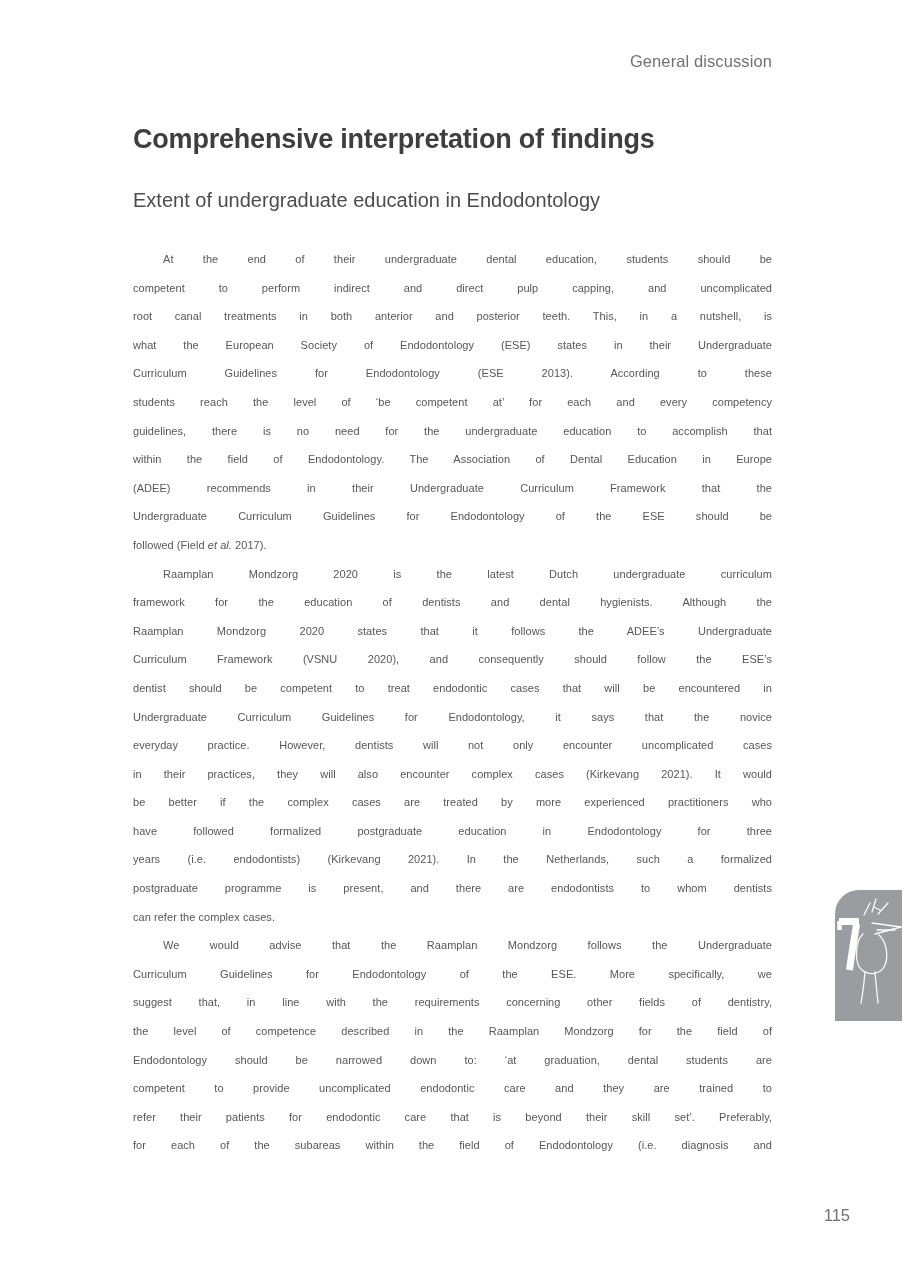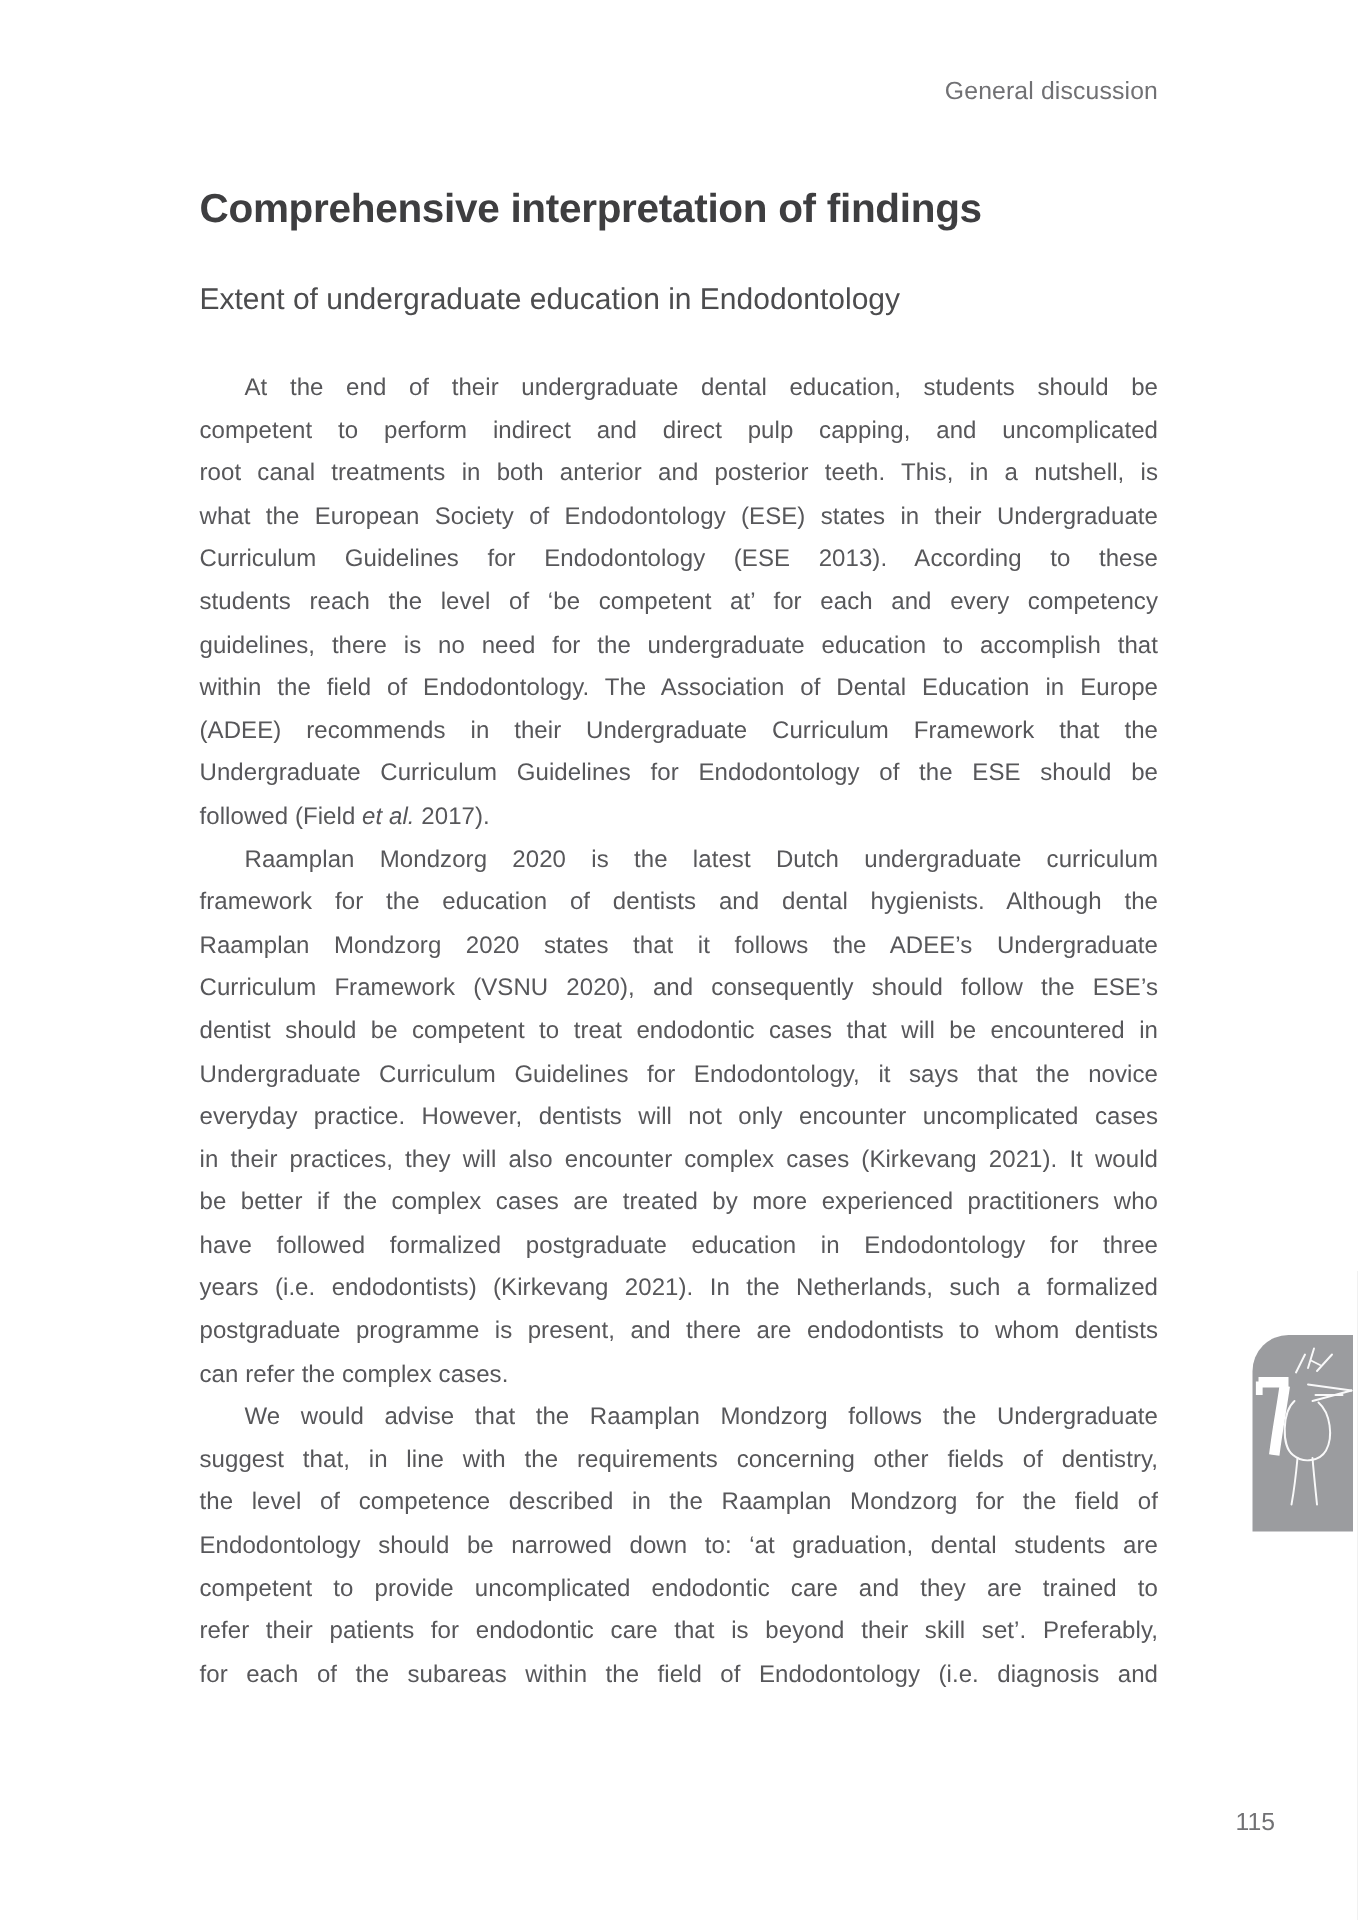--- a/index.html
+++ b/index.html
@@ -32,21 +32,21 @@
     left:133px;top:189px;
     width:660px;
     font-size:20px;
     font-weight:normal;
     color:#4c4c4e;
   }
   .body-text{
     position:absolute;
     left:133px;top:245px;
     width:639px;
-    font-size:16px;
+    font-size:11px;
     line-height:28.6px;
     color:#57575a;
     letter-spacing:.05px;
   }
   .para{margin:0;padding:0;}
   .line{
     text-align:justify;
     text-align-last:justify;
     white-space:normal;
   }
@@ -102,20 +102,21 @@
         <div class="line">everyday practice. However, dentists will not only encounter uncomplicated cases</div>
         <div class="line">in their practices, they will also encounter complex cases (Kirkevang 2021). It would</div>
         <div class="line">be better if the complex cases are treated by more experienced practitioners who</div>
         <div class="line">have followed formalized postgraduate education in Endodontology for three</div>
         <div class="line">years (i.e. endodontists) (Kirkevang 2021). In the Netherlands, such a formalized</div>
         <div class="line">postgraduate programme is present, and there are endodontists to whom dentists</div>
         <div class="line endline">can refer the complex cases.</div>
       </div>
       <div class="para">
         <div class="line indent">We would advise that the Raamplan Mondzorg follows the Undergraduate</div>
+        <div class="line">Curriculum Guidelines for Endodontology of the ESE. More specifically, we</div>
         <div class="line">suggest that, in line with the requirements concerning other fields of dentistry,</div>
         <div class="line">the level of competence described in the Raamplan Mondzorg for the field of</div>
         <div class="line">Endodontology should be narrowed down to: ‘at graduation, dental students are</div>
         <div class="line">competent to provide uncomplicated endodontic care and they are trained to</div>
         <div class="line">refer their patients for endodontic care that is beyond their skill set’. Preferably,</div>
         <div class="line">for each of the subareas within the field of Endodontology (i.e. diagnosis and</div>
       </div>
     </div>
 
   <div class="chapter-tab">

